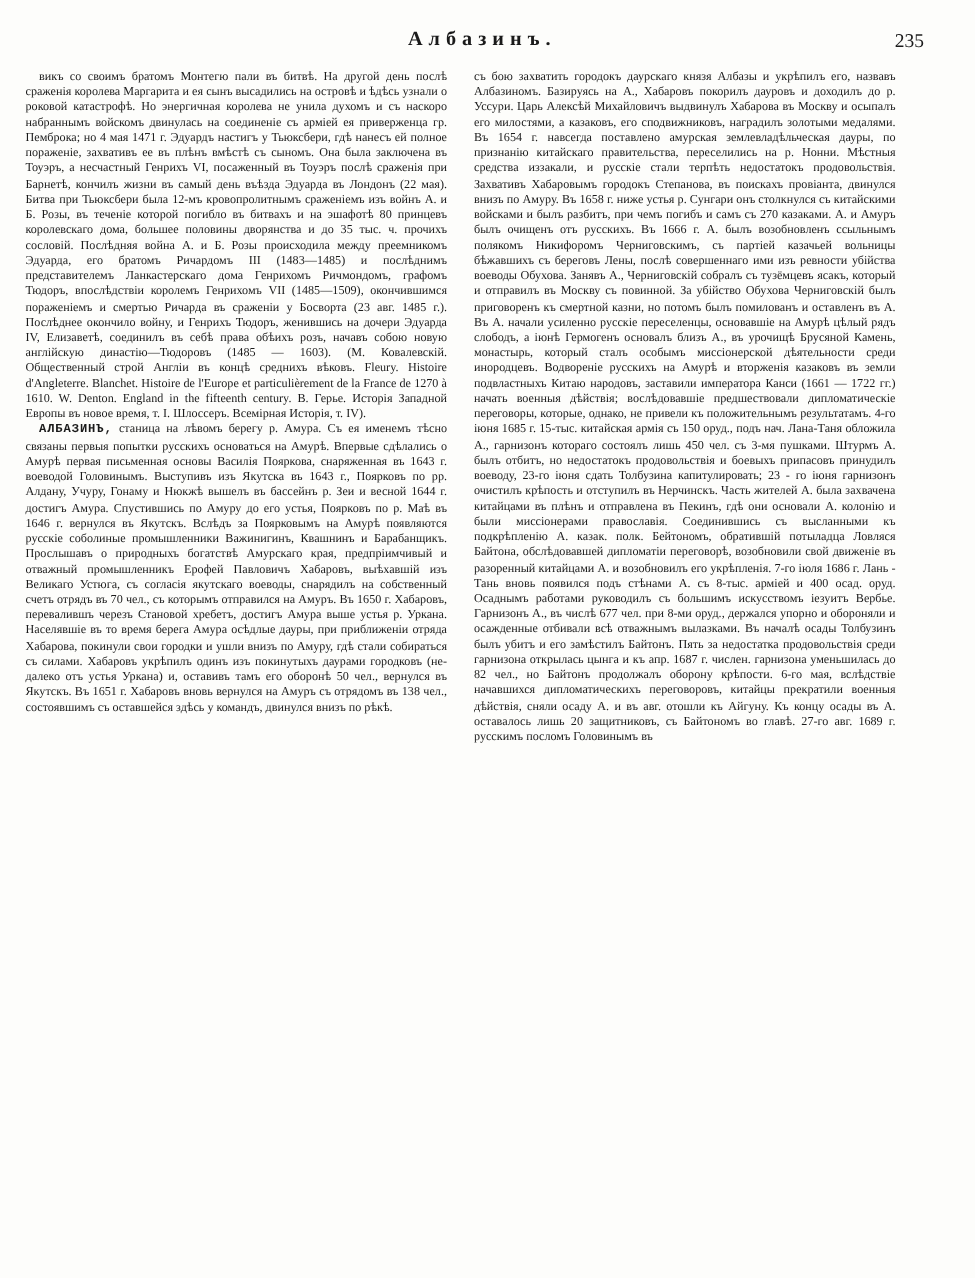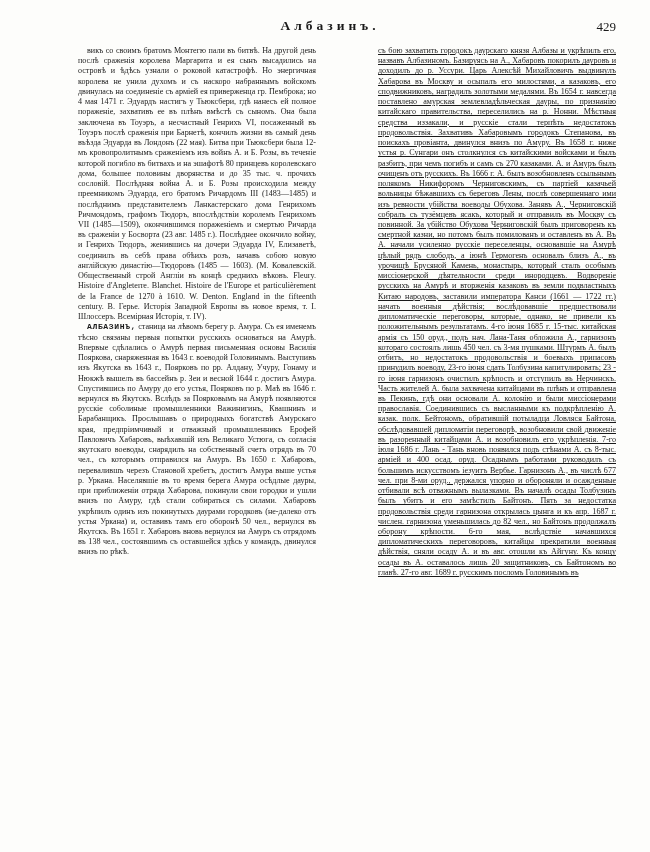--- a/index.html
+++ b/index.html
@@ -13,21 +13,21 @@
     font-family: "Liberation Serif", serif;
     color: #1a1a1a;
     position: relative;
     overflow: hidden;
   }
   .page {
     position: relative;
     width: 650px;
     height: 852px;
     box-sizing: border-box;
-    padding: 18px 34px 10px 34px;
+    padding: 18px 34px 10px 17px;
     background: #fdfdfb;
   }
   .header {
     position: relative;
     height: 26px;
     margin-bottom: 2px;
   }
   .running-title {
     text-align: center;
     font-size: 13.5px;
@@ -47,47 +47,45 @@
     gap: 18px;
     align-items: flex-start;
   }
   .col {
     width: 281px;
     font-size: 8.1px;
     line-height: 1.265;
     text-align: justify;
     text-justify: inter-word;
     hyphens: manual;
-    margin-left: 44px;
   }
   .col p {
     margin: 0;
     text-indent: 9px;
   }
   .entry-head {
     margin-top: 7px;
   }
   .entry-word {
     font-weight: bold;
     letter-spacing: 0.6px;
     font-family: Liberation Mono, monospace;
   }
   .col-right p {
     text-indent: 0;
-    text-decoration: underline;
   }
 </style>
 </head>
 <body>
 
 <div class="page">
 
   <div class="header">
     <div class="running-title">Албазинъ.</div>
-    <div class="page-number">429</div>
+    <div class="page-number">235</div>
   </div>
 
   <div class="columns">
 
     <div class="col col-left">
       <p>викъ со своимъ братомъ Монтегю пали въ битвѣ. На другой день послѣ сраженія королева Маргарита и ея сынъ высадились на островѣ и ѣдѣсь узнали о роковой катастрофѣ. Но энергичная королева не унила духомъ и съ наскоро набраннымъ войскомъ двинулась на соединеніе съ арміей ея приверженца гр. Пемброка; но 4 мая 1471 г. Эдуардъ настигъ у Тьюксбери, гдѣ нанесъ ей полное пораженіе, захвативъ ее въ плѣнъ вмѣстѣ съ сыномъ. Она была заключена въ Тоуэръ, а несчастный Генрихъ VI, посаженный въ Тоуэръ послѣ сраженія при Барнетѣ, кончилъ жизни въ самый день въѣзда Эдуарда въ Лондонъ (22 мая). Битва при Тьюксбери была 12-мъ кровопролитнымъ сраженіемъ изъ войнъ А. и Б. Розы, въ теченіе которой погибло въ битвахъ и на эшафотѣ 80 принцевъ королевскаго дома, большее половины дворянства и до 35 тыс. ч. прочихъ сословій. Послѣдняя война А. и Б. Розы происходила между преемникомъ Эдуарда, его братомъ Ричардомъ III (1483—1485) и послѣднимъ представителемъ Ланкастерскаго дома Генрихомъ Ричмондомъ, графомъ Тюдоръ, впослѣдствіи королемъ Генрихомъ VII (1485—1509), окончившимся пораженіемъ и смертью Ричарда въ сраженіи у Босворта (23 авг. 1485 г.). Послѣднее окончило войну, и Генрихъ Тюдоръ, женившись на дочери Эдуарда IV, Елизаветѣ, соединилъ въ себѣ права обѣихъ розъ, начавъ собою новую англійскую династію—Тюдоровъ (1485 — 1603). (М. Ковалевскій. Общественный строй Англіи въ концѣ среднихъ вѣковъ. Fleury. Histoire d'Angleterre. Blanchet. Histoire de l'Europe et particulièrement de la France de 1270 à 1610. W. Denton. England in the fifteenth century. В. Герье. Исторія Западной Европы въ новое время, т. I. Шлоссеръ. Всемірная Исторія, т. IV).</p>
       <p class="entry-head"><span class="entry-word">АЛБАЗИНЪ,</span> станица на лѣвомъ берегу р. Амура. Съ ея именемъ тѣсно связаны первыя попытки русскихъ основаться на Амурѣ. Впервые сдѣлались о Амурѣ первая письменная основы Василія Пояркова, снаряженная въ 1643 г. воеводой Головинымъ. Выступивъ изъ Якутска въ 1643 г., Поярковъ по рр. Алдану, Учуру, Гонаму и Нюкжѣ вышелъ въ бассейнъ р. Зеи и весной 1644 г. достигъ Амура. Спустившись по Амуру до его устья, Поярковъ по р. Маѣ въ 1646 г. вернулся въ Якутскъ. Вслѣдъ за Поярковымъ на Амурѣ появляются русскіе соболиные промышленники Важинигинъ, Квашнинъ и Барабанщикъ. Прослышавъ о природныхъ богатствѣ Амурскаго края, предпріимчивый и отважный промышленникъ Ерофей Павловичъ Хабаровъ, выѣхавшій изъ Великаго Устюга, съ согласія якутскаго воеводы, снарядилъ на собственный счетъ отрядъ въ 70 чел., съ которымъ отправился на Амуръ. Въ 1650 г. Хабаровъ, перевалившъ черезъ Становой хребетъ, достигъ Амура выше устья р. Урканa. Населявшіе въ то время берега Амура осѣдлые дауры, при приближеніи отряда Хабарова, покинули свои городки и ушли внизъ по Амуру, гдѣ стали собираться съ силами. Хабаровъ укрѣпилъ одинъ изъ покинутыхъ даурами городковъ (не-далеко отъ устья Урканa) и, оставивъ тамъ его оборонѣ 50 чел., вернулся въ Якутскъ. Въ 1651 г. Хабаровъ вновь вернулся на Амуръ съ отрядомъ въ 138 чел., состоявшимъ съ оставшейся здѣсь у командъ, двинулся внизъ по рѣкѣ.</p>
     </div>
 
     <div class="col col-right">

